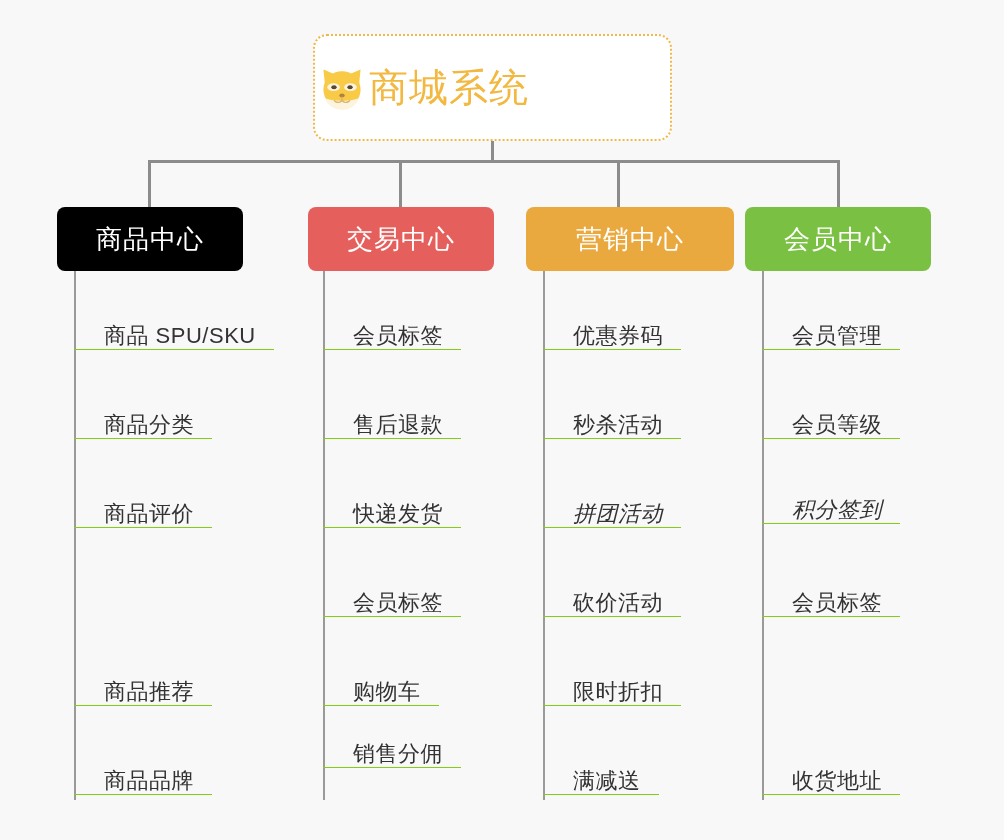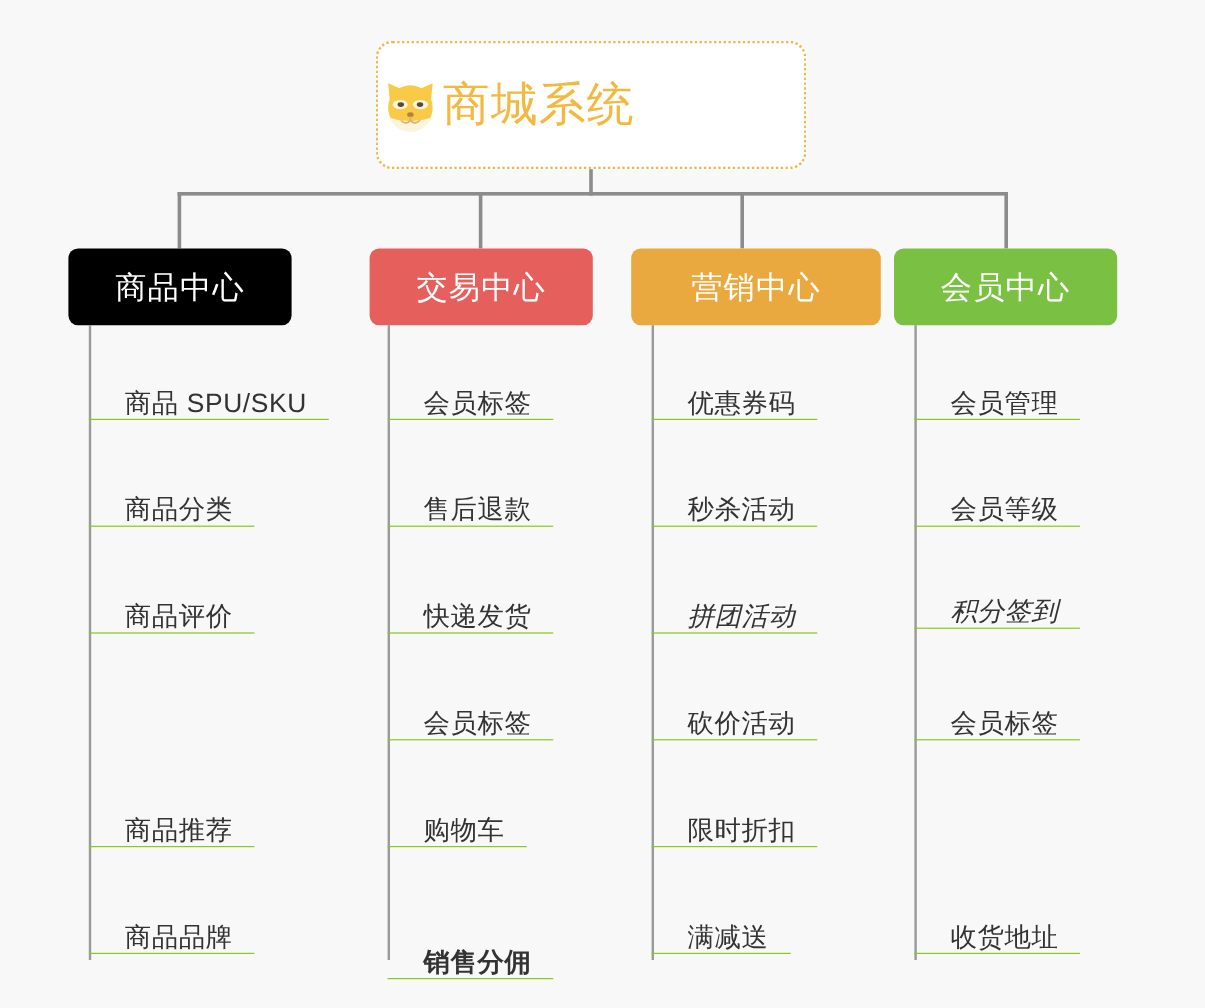--- a/index.html
+++ b/index.html
@@ -168,21 +168,21 @@
   </div>
   <div class="leaf" style="left:323px; top:490px;">
     <span class="leaf-label">快递发货</span>
   </div>
   <div class="leaf" style="left:323px; top:579px;">
     <span class="leaf-label">会员标签</span>
   </div>
   <div class="leaf" style="left:323px; top:668px;">
     <span class="leaf-label">购物车</span>
   </div>
-  <div class="leaf" style="left:323px; top:778px;font-weight:bold;">
+  <div class="leaf" style="left:323px; top:730px;">
     <span class="leaf-label">销售分佣</span>
   </div>
 
   <div class="cat-box" style="left:526px; top:207px; width:208px; background:#e9a93f;">
     <span>营销中心</span>
   </div>
   <div class="branch-spine" style="left:543px; top:271px; height:529px;"></div>
   <div class="leaf" style="left:543px; top:312px;">
     <span class="leaf-label">优惠券码</span>
   </div>

